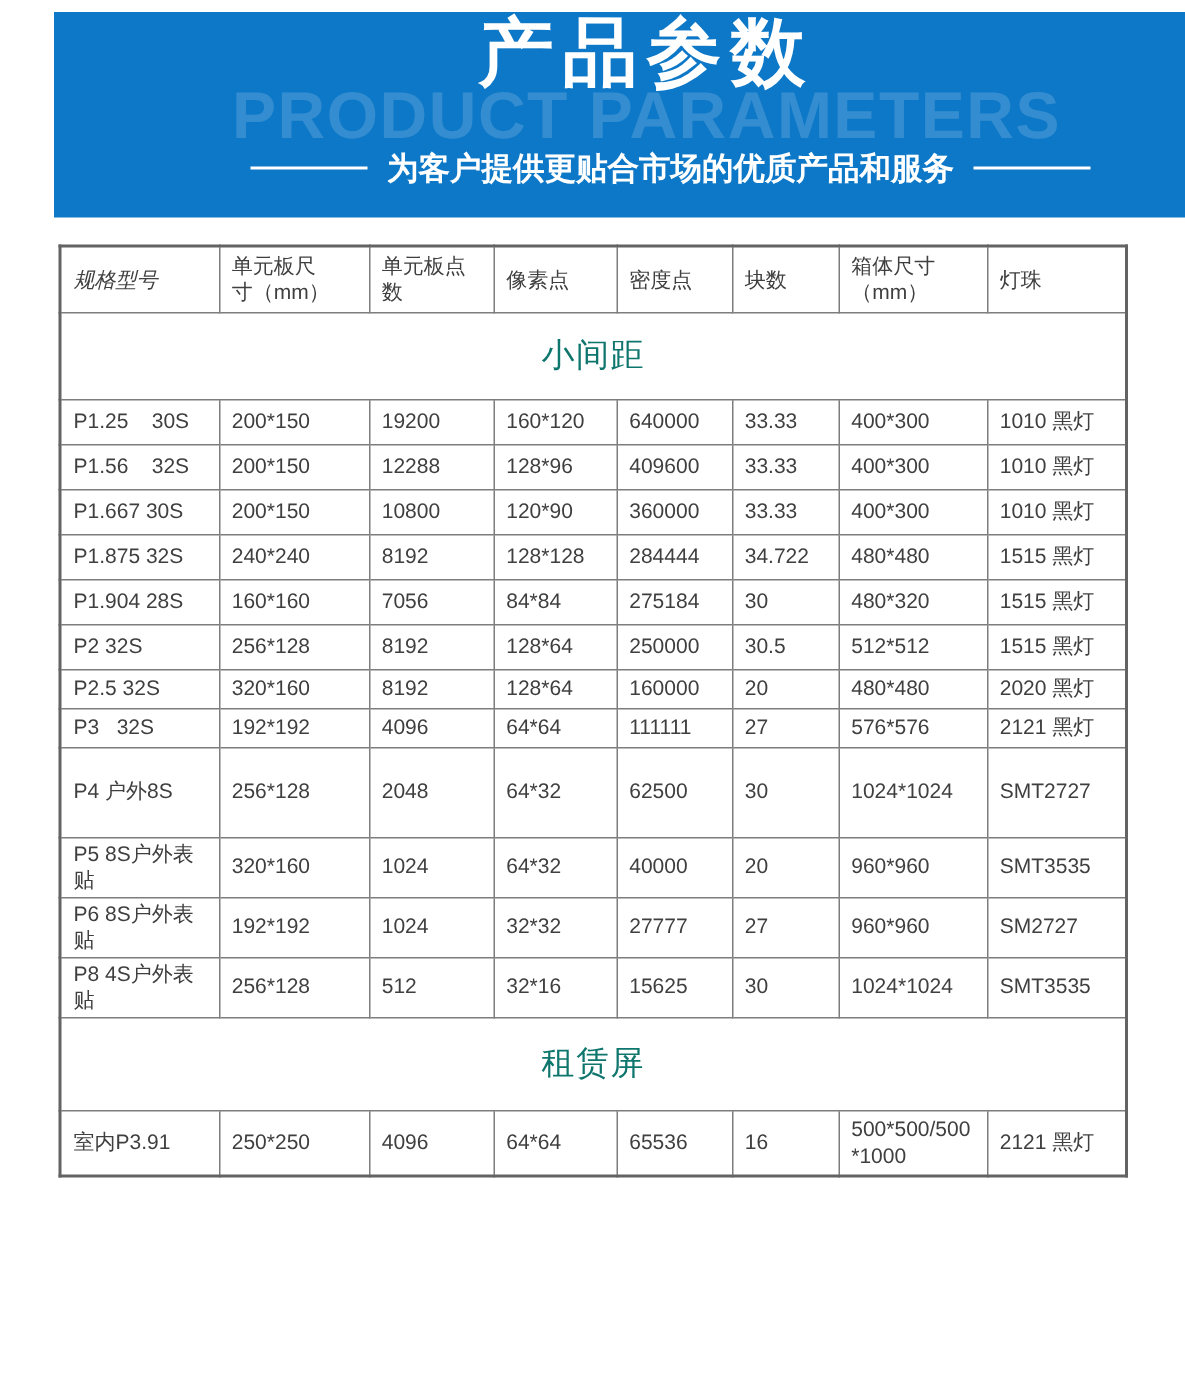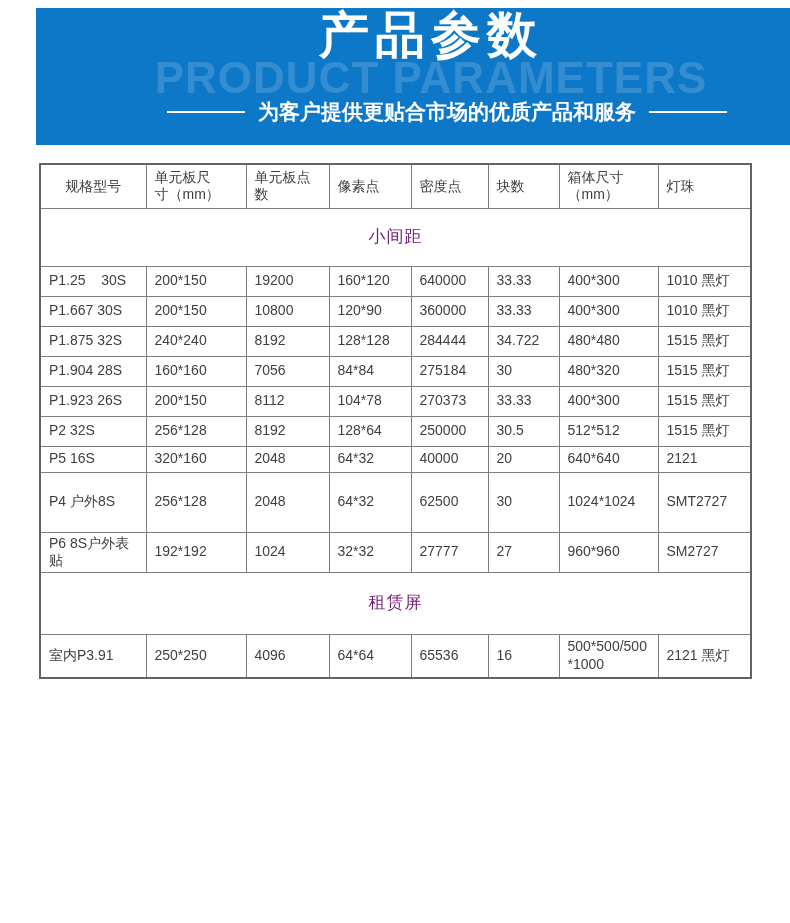--- a/index.html
+++ b/index.html
@@ -37,23 +37,23 @@
   }
   th,td{
     border:1px solid #7d7d7d;
     padding:2px 8px;
     text-align:left;vertical-align:middle;
     font-weight:normal;
     white-space:pre-wrap;word-break:break-all;
     line-height:1.25;
   }
   thead tr{height:44px;}
-  th.center{text-align:center;}
+  th.center{text-align:left;font-style:italic;}
   td.section-cell{
-    text-align:center;font-size:17px;color:#701a75;letter-spacing:1px;
+    text-align:center;font-size:22px;color:#0f766e;letter-spacing:1px;
   }
   tbody.s0 tr{height:30px;}
   tbody.s0 tr:first-child{height:58px;}
   tbody.s0 tr:nth-child(n+8){height:26px;}
   tbody.s1 tr{height:37px;}
   tbody.s1 tr:first-child{height:60px;}
   tbody.s1 tr:nth-child(2){height:28px;padding-left:24px;}
   tbody.s2 tr{height:44px;}
   tbody.s2 tr:first-child{height:62px;}
 </style>
@@ -107,20 +107,30 @@
             <td>P1.25    30S</td>
             <td>200*150</td>
             <td>19200</td>
             <td>160*120</td>
             <td>640000</td>
             <td>33.33</td>
             <td>400*300</td>
             <td>1010 黑灯</td>
           </tr>
           <tr>
+            <td>P1.56    32S</td>
+            <td>200*150</td>
+            <td>12288</td>
+            <td>128*96</td>
+            <td>409600</td>
+            <td>33.33</td>
+            <td>400*300</td>
+            <td>1010 黑灯</td>
+          </tr>
+          <tr>
             <td>P1.667 30S</td>
             <td>200*150</td>
             <td>10800</td>
             <td>120*90</td>
             <td>360000</td>
             <td>33.33</td>
             <td>400*300</td>
             <td>1010 黑灯</td>
           </tr>
           <tr>
@@ -137,71 +147,91 @@
             <td>P1.904 28S</td>
             <td>160*160</td>
             <td>7056</td>
             <td>84*84</td>
             <td>275184</td>
             <td>30</td>
             <td>480*320</td>
             <td>1515 黑灯</td>
           </tr>
           <tr>
-            <td>P1.923 26S</td>
-            <td>200*150</td>
-            <td>8112</td>
-            <td>104*78</td>
-            <td>270373</td>
-            <td>33.33</td>
-            <td>400*300</td>
-            <td>1515 黑灯</td>
-          </tr>
-          <tr>
             <td>P2 32S</td>
             <td>256*128</td>
             <td>8192</td>
             <td>128*64</td>
             <td>250000</td>
             <td>30.5</td>
             <td>512*512</td>
             <td>1515 黑灯</td>
           </tr>
           <tr>
-            <td>P5 16S</td>
+            <td>P2.5 32S</td>
             <td>320*160</td>
-            <td>2048</td>
-            <td>64*32</td>
-            <td>40000</td>
+            <td>8192</td>
+            <td>128*64</td>
+            <td>160000</td>
             <td>20</td>
-            <td>640*640</td>
-            <td>2121</td>
+            <td>480*480</td>
+            <td>2020 黑灯</td>
+          </tr>
+          <tr>
+            <td>P3   32S</td>
+            <td>192*192</td>
+            <td>4096</td>
+            <td>64*64</td>
+            <td>111111</td>
+            <td>27</td>
+            <td>576*576</td>
+            <td>2121 黑灯</td>
           </tr>
         </tbody>
         <tbody class="s1">
           <tr>
             <td>P4 户外8S</td>
             <td>256*128</td>
             <td>2048</td>
             <td>64*32</td>
             <td>62500</td>
             <td>30</td>
             <td>1024*1024</td>
             <td>SMT2727</td>
           </tr>
           <tr>
+            <td>P5 8S户外表贴</td>
+            <td>320*160</td>
+            <td>1024</td>
+            <td>64*32</td>
+            <td>40000</td>
+            <td>20</td>
+            <td>960*960</td>
+            <td>SMT3535</td>
+          </tr>
+          <tr>
             <td>P6 8S户外表贴</td>
             <td>192*192</td>
             <td>1024</td>
             <td>32*32</td>
             <td>27777</td>
             <td>27</td>
             <td>960*960</td>
             <td>SM2727</td>
           </tr>
+          <tr>
+            <td>P8 4S户外表贴</td>
+            <td>256*128</td>
+            <td>512</td>
+            <td>32*16</td>
+            <td>15625</td>
+            <td>30</td>
+            <td>1024*1024</td>
+            <td>SMT3535</td>
+          </tr>
         </tbody>
         <tbody class="s2">
           <tr>
             <td colspan="8" class="section-cell">租赁屏</td>
           </tr>
           <tr>
             <td>室内P3.91</td>
             <td>250*250</td>
             <td>4096</td>
             <td>64*64</td>

